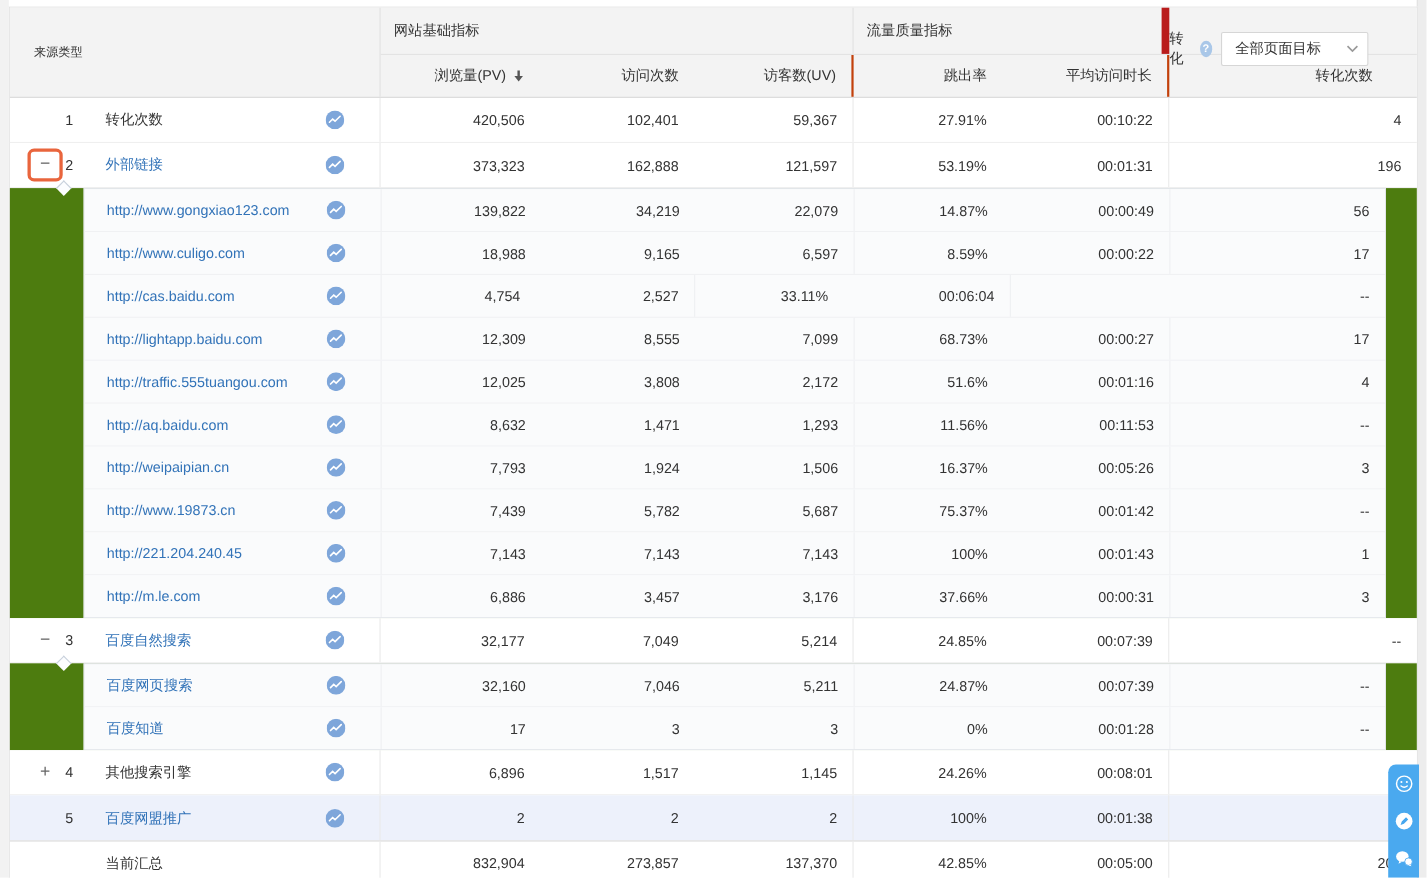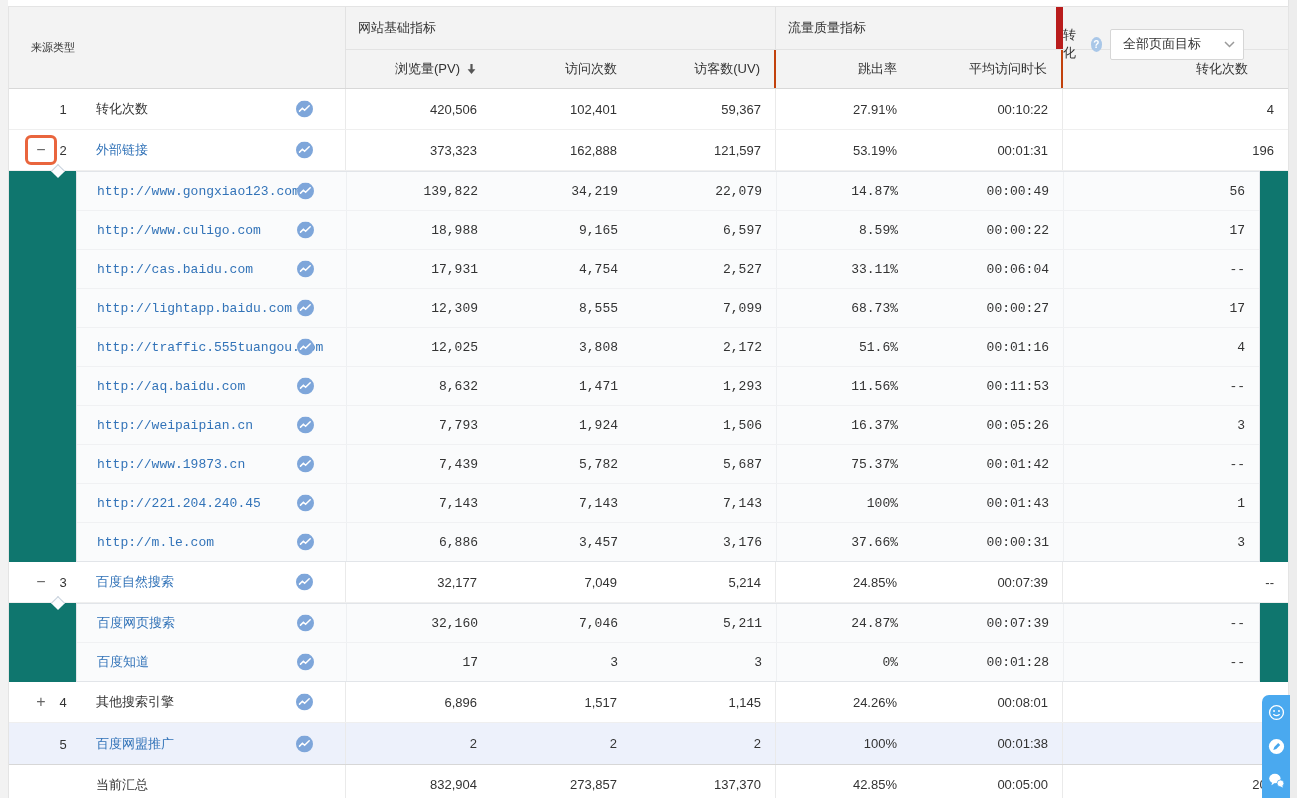--- a/index.html
+++ b/index.html
@@ -55,21 +55,21 @@
   .num{position:absolute;left:46px;top:50%;transform:translateY(-50%);width:16px;text-align:center;font-size:13px;color:#333;}
   .row-name{position:absolute;left:87px;top:50%;transform:translateY(-50%);font-size:13px;color:#333;white-space:nowrap;}
   .row-name.link{color:#3273b8;cursor:pointer;}
   .trend-icon{position:absolute;left:287px;top:50%;transform:translateY(-50%);width:17px;height:17px;cursor:pointer;}
   .name-cell.sub .row-name{left:20px;}
   .name-cell.sub .trend-icon{left:220px;}
   .annotation-box{position:absolute;left:16px;top:5px;width:32px;height:30px;border:3px solid #e9653d;
     border-radius:6px;box-sizing:border-box;z-index:2;}
 
   
-  .subsection{position:relative;padding:0 28px 0 67px;background:#0f766e;font-family:Liberation Mono, monospace;}
+  .subsection{position:relative;padding:0 28px 0 67px;background:#4d7c0f;}
   .panel{border:1px solid #e2e5e9;background:#fafbfc;}
   .subrow{display:flex;height:38px;border-bottom:1px solid #f0f1f3;position:relative;background:#fafbfc;}
   .subrow:last-child{border-bottom:none;}
   .subrow .bR{border-right-color:#eef0f2;}
   .notch{position:absolute;left:44px;top:-5px;width:9px;height:9px;background:#fcfdff;
     border-left:1px solid #c8d1dc;border-top:1px solid #c8d1dc;transform:rotate(45deg);z-index:3;}
 
   
   .float-bar{position:absolute;left:1262px;top:695px;width:28px;height:103px;background:#4aa9ef;
     border-radius:7px 0 0 0;z-index:5;display:flex;flex-direction:column;align-items:center;
@@ -250,23 +250,20 @@
               <span>17</span>
             </div>
           </div>
           <div class="subrow">
             <div class="cell name-cell sub bR">
               <div class="row-name link">http://cas.baidu.com</div>
               <div class="trend-icon"><svg width="17" height="17" viewBox="0 0 17 17">
                   <circle cx="8.5" cy="8.5" r="8.5" fill="#7ea6da"></circle>
                   <path d="M3.5 10.6 L6.4 7.7 L8.6 9.7 L13.2 5.2" stroke="#fff" stroke-width="1.5" fill="none" stroke-linecap="round"></path>
                 </svg></div>
-            </div>
-            <div class="cell m w145">
-              <span>17,931</span>
             </div>
             <div class="cell m w140">
               <span>4,754</span>
             </div>
             <div class="cell m w145 bR">
               <span>2,527</span>
             </div>
             <div class="cell m w135">
               <span>33.11%</span>
             </div>

